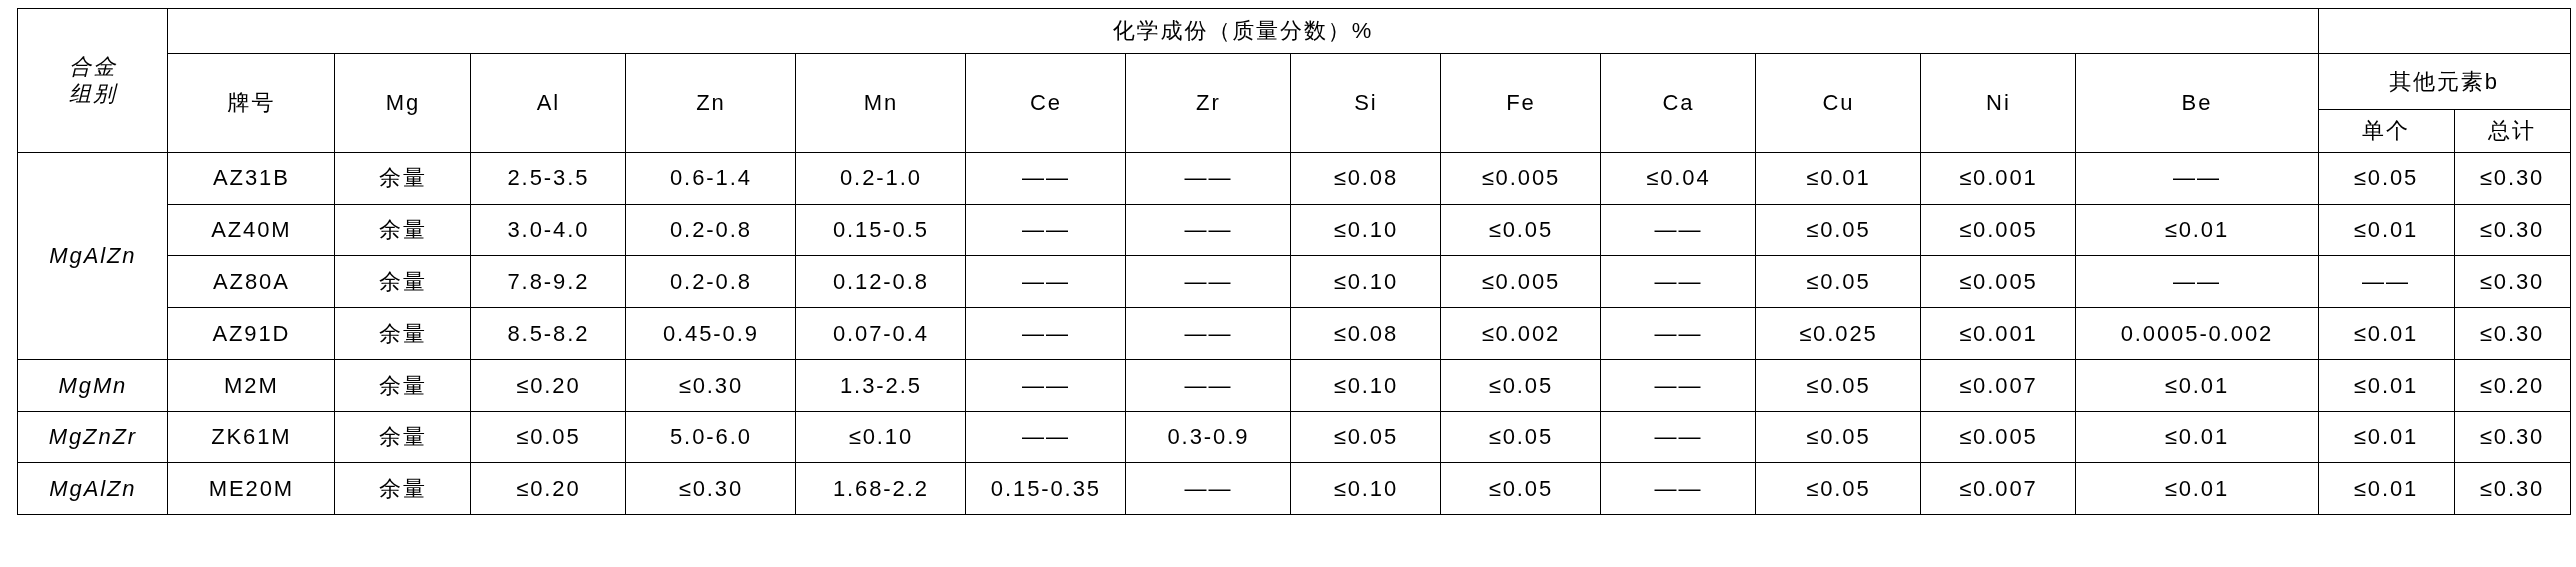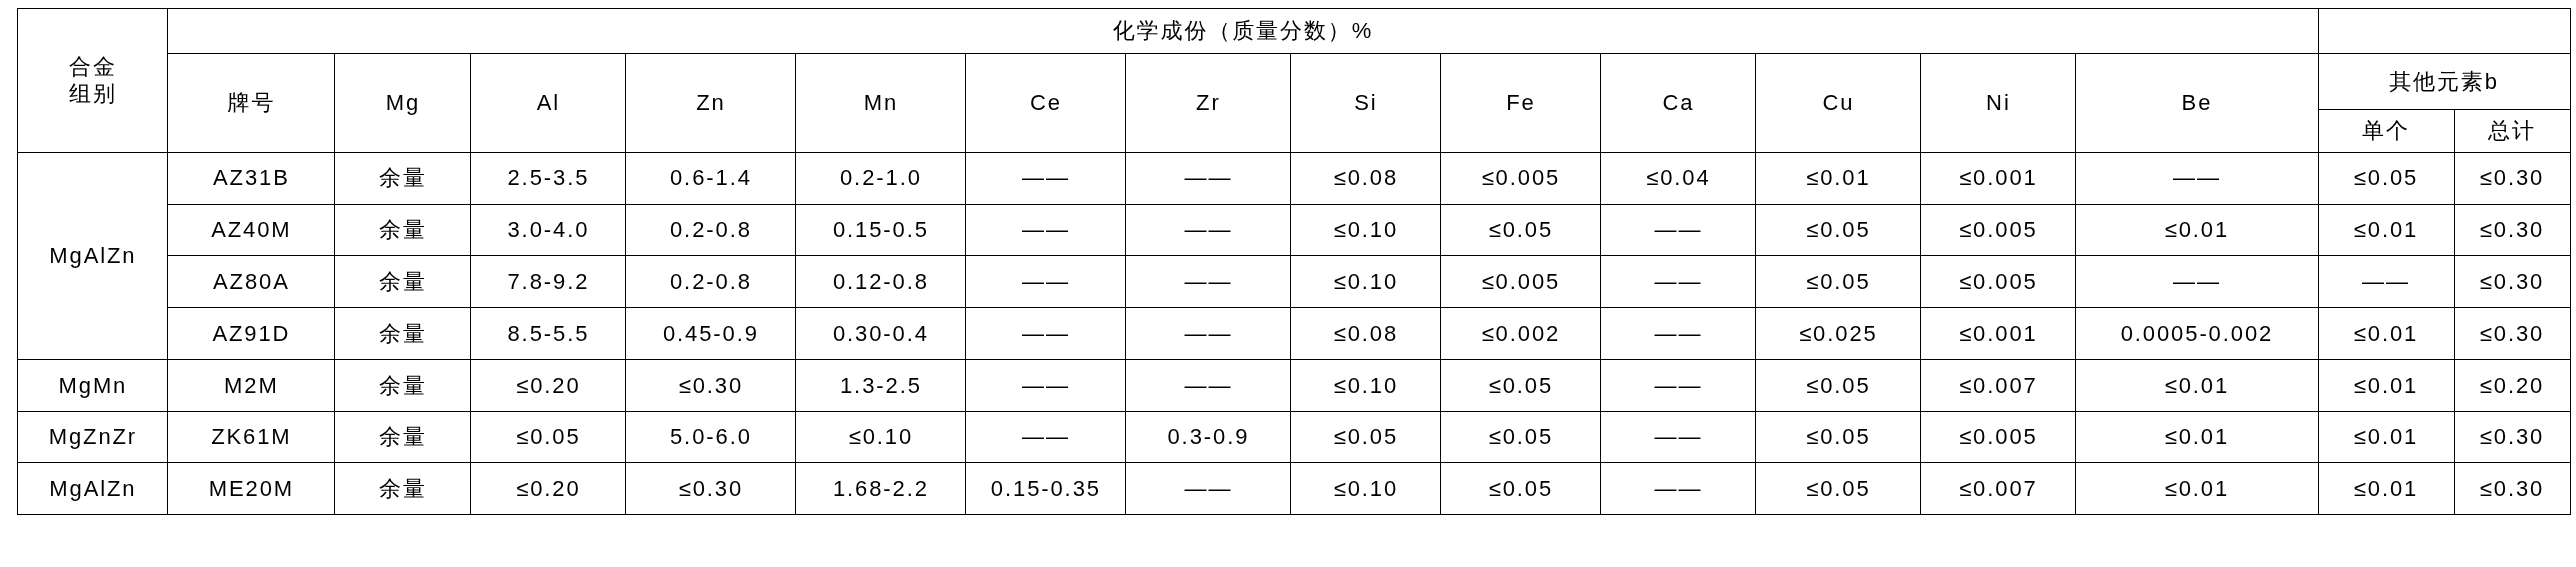--- a/index.html
+++ b/index.html
@@ -40,20 +40,21 @@
     white-space: nowrap;
     overflow: hidden;
   }
   .hdr-top { height: 45px; }
   .hdr-mid { height: 56px; }
   .hdr-bot { height: 43px; }
   .body-row td { height: 47px; }
   .group-cell {
     font-size: 22px;
     letter-spacing: 1.9px;
+    font-style: italic;
   }
   .two-line { line-height: 1.35; }
   .blank-cell { border: 1.5px solid #000000; }
   .title-cell { font-size: 23px; letter-spacing: 2.9px; }
 </style>
 </head>
 <body>
 
 <div class="sheet">
   <table class="alloy">
@@ -154,23 +155,23 @@
         <td>——</td>
         <td>≤0.05</td>
         <td>≤0.005</td>
         <td>——</td>
         <td>——</td>
         <td>≤0.30</td>
       </tr>
       <tr class="body-row">
         <td>AZ91D</td>
         <td>余量</td>
-        <td>8.5-5.5</td>
+        <td>8.5-8.2</td>
         <td>0.45-0.9</td>
-        <td>0.30-0.4</td>
+        <td>0.07-0.4</td>
         <td>——</td>
         <td>——</td>
         <td>≤0.08</td>
         <td>≤0.002</td>
         <td>——</td>
         <td>≤0.025</td>
         <td>≤0.001</td>
         <td>0.0005-0.002</td>
         <td>≤0.01</td>
         <td>≤0.30</td>

